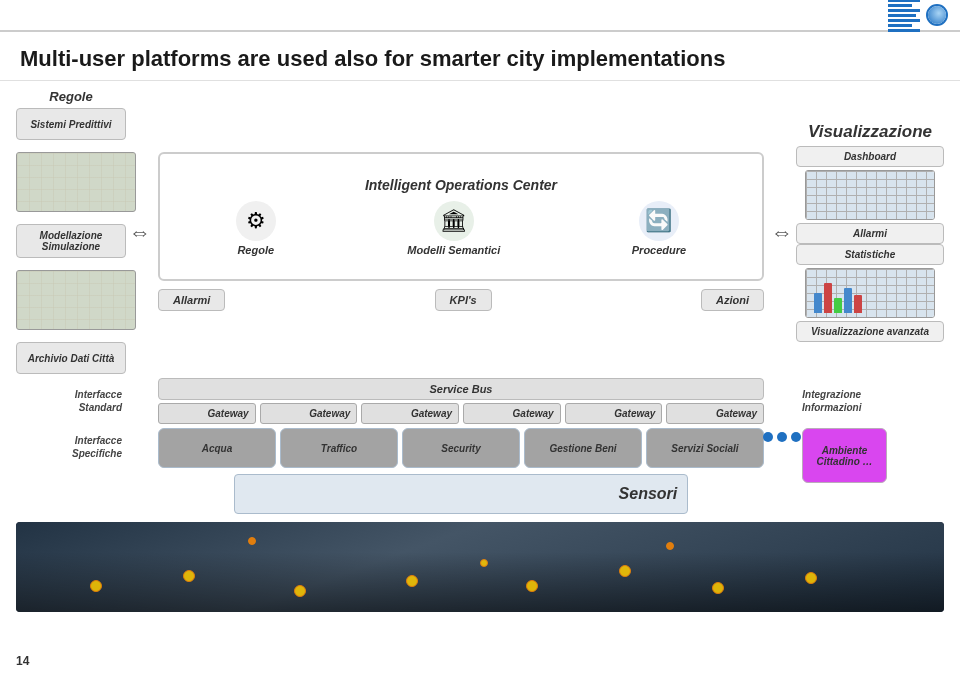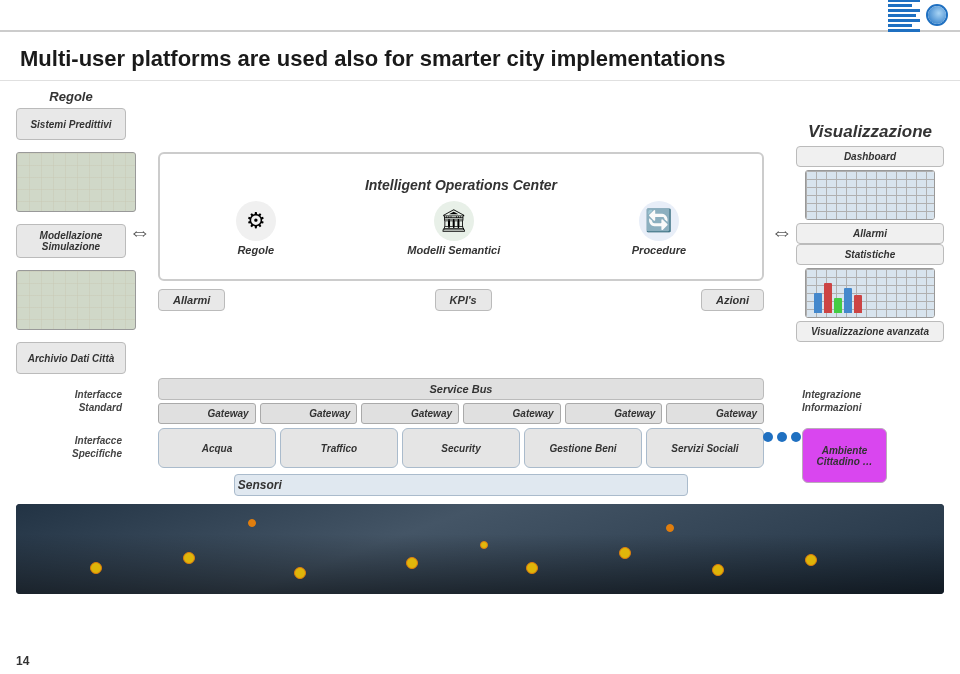--- a/index.html
+++ b/index.html
@@ -162,42 +162,42 @@
       text-align: right;
       flex: 1;
     }
     .interfacce-domains {
       display: flex;
       justify-content: space-around;
       gap: 4px;
       margin-bottom: 6px;
     }
     .domain-box {
-      background: #e5e5e5;
+      background: #a3a3a3;
       border: 1px solid #aabbcc;
       border-radius: 6px;
       padding: 5px 20px;
       font-size: 10px;
       font-weight: bold;
       font-style: italic;
       color: #333;
       text-align: center;
       flex: 1;
       min-height: 40px;
       display: flex;
       align-items: center;
       justify-content: center;
     }
     .sensori-box {
       background: #e0e8f0;
       border: 1px solid #aabbcc;
       border-radius: 4px;
-      text-align: left;
-      padding: 3px;
-      font-size: 12px;
+      text-align: right;
+      padding: 10px;
+      font-size: 16px;
       font-weight: bold;
       font-style: italic;
       color: #333;
       width: 75%;
       margin: 0 auto 4px auto;
     }
     .viz-boxes {
       display: flex;
       flex-direction: column;
       margin-top: 0;

